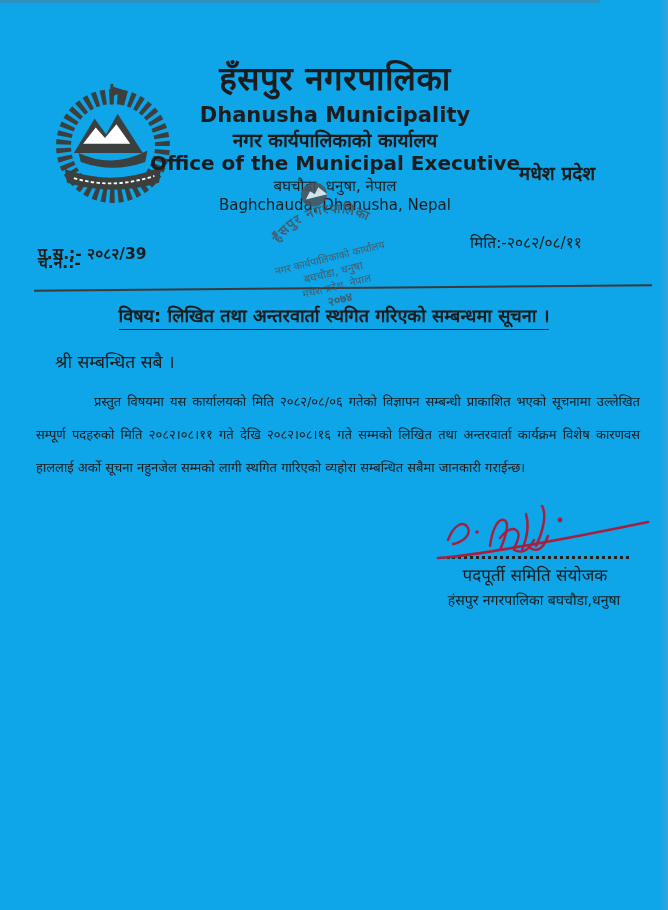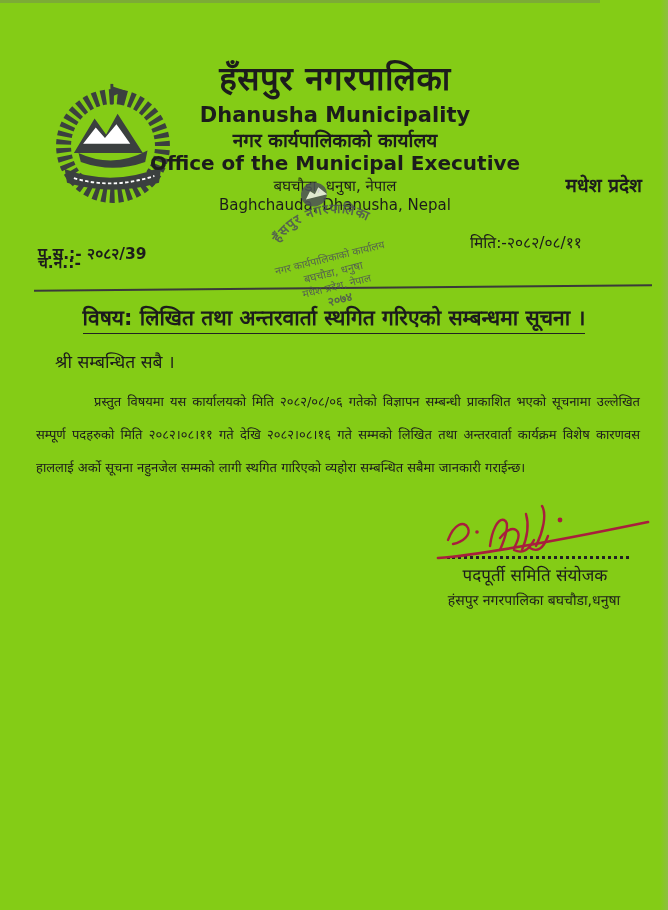--- a/index.html
+++ b/index.html
@@ -1,41 +1,41 @@
 <!DOCTYPE html>
 <html><head>
 <meta charset="utf-8">
 <style>
   html,body{margin:0;padding:0;background:#e8e8e8;}
   .page{
     position:relative;width:668px;height:910px;margin:0 auto;
-    background:#84cc16;overflow:hidden;
+    background:#0ea5e9;overflow:hidden;
     font-family:"DejaVu Sans","Liberation Sans",sans-serif;
     color:#1c1c1c;
   }
   .scan-edge-top{position:absolute;top:0;left:0;width:600px;height:3px;background:rgba(110,110,115,.35);}
   .scan-edge-right{position:absolute;top:0;right:0;bottom:0;width:8px;background:linear-gradient(to left, rgba(160,160,172,.28), rgba(160,160,172,0));}
   .emblem{position:absolute;left:44px;top:76px;width:138px;height:140px;}
   .letterhead{position:absolute;left:130px;top:60px;width:410px;text-align:center;line-height:1.18;}
   .title-np{font-size:33px;font-weight:700;letter-spacing:.5px;}
   .muni-en{font-size:21px;font-weight:700;margin-top:4px;}
   .office-np{font-size:19px;font-weight:700;margin-top:1px;}
   .office-en{font-size:20px;font-weight:700;margin-top:1px;}
   .addr-np{font-size:15px;margin-top:2px;}
   .addr-en{font-size:15px;margin-top:2px;}
-  .province{position:absolute;right:26px;top:172px;width:170px;text-align:right;}
+  .province{position:absolute;right:26px;top:160px;width:170px;text-align:center;}
   .province-np{font-size:19px;font-weight:700;}
   .province-en{font-size:15px;margin-top:4px;}
   .date-line{position:absolute;left:470px;top:231px;font-size:15.5px;font-weight:400;}
   .ref-line{position:absolute;left:38px;top:242px;font-size:15.5px;font-weight:600;}
   .dispatch-line{position:absolute;left:38px;top:251px;font-size:15.5px;font-weight:600;}
   .divider{position:absolute;left:34px;right:16px;top:287px;border-top:2.5px solid #3a3a3a;transform:rotate(-0.5deg);}
   .stamp{position:absolute;left:250px;top:176px;width:152px;height:134px;transform:rotate(-14deg);opacity:.85;}
   .subject-row{position:absolute;left:0;right:0;top:303px;text-align:center;}
-  .subject-row span{display:inline-block;font-size:21px;font-weight:600;padding-bottom:2px;border-bottom:1.8px solid #222;}
+  .subject-row span{display:inline-block;font-size:18px;font-weight:600;padding-bottom:2px;border-bottom:1.8px solid #222;}
   .salutation{position:absolute;left:55px;top:349px;font-size:17.5px;}
   .body-par{
     position:absolute;left:36px;top:385px;width:604px;
     font-size:13px;line-height:33px;text-align:justify;text-indent:58px;margin:0;
   }
   .sig-scrawl{position:absolute;left:430px;top:492px;width:225px;height:75px;z-index:3;}
   .sig-dotted{position:absolute;left:447px;top:538px;width:182px;height:18px;border-bottom:3px dotted #222;}
   .sig-title{position:absolute;left:430px;top:563px;width:210px;text-align:center;font-size:17px;}
   .sig-org{position:absolute;left:408px;top:590px;width:252px;text-align:center;font-size:14px;}
 </style>

